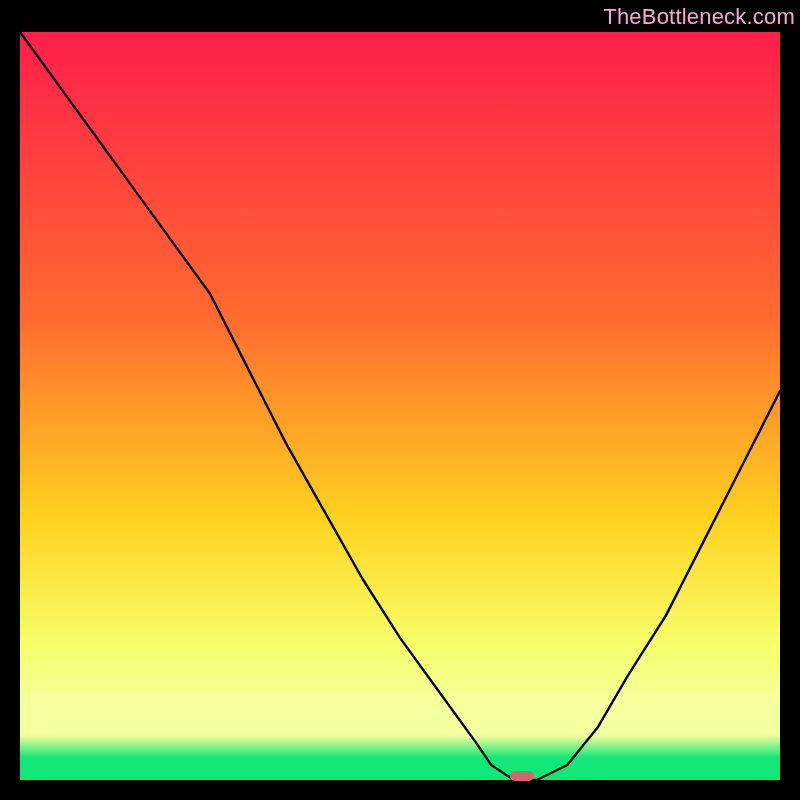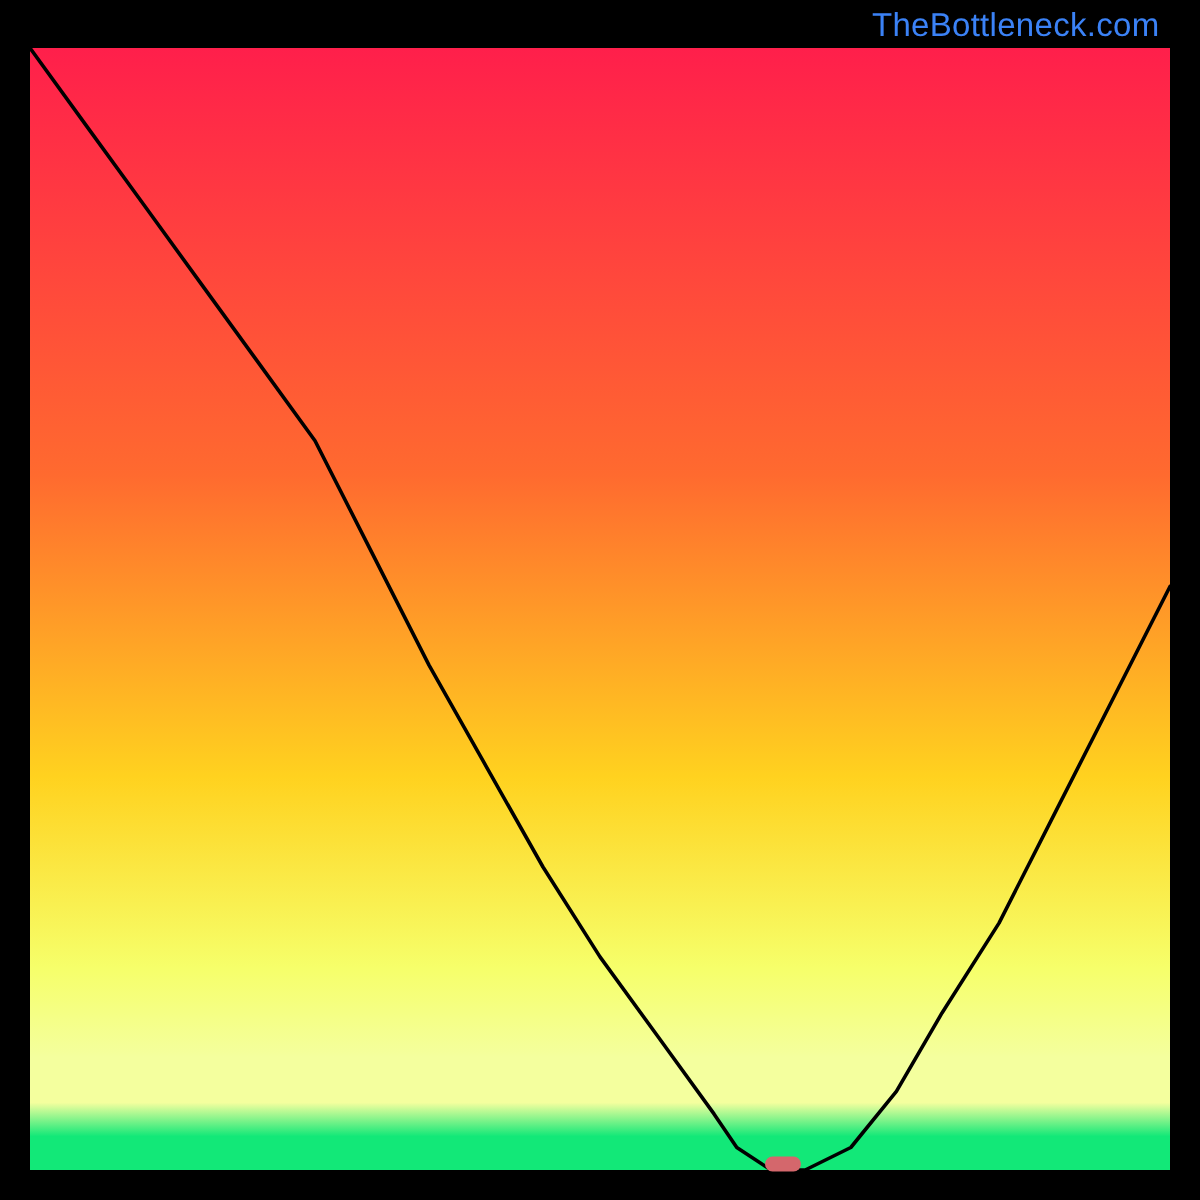--- a/index.html
+++ b/index.html
@@ -12,25 +12,25 @@
   }
   .plot-area {
     position: absolute;
     left: 20px; top: 32px;
     width: 760px; height: 748px;
     
   }
   .watermark {
     position: absolute;
     top: 4px;
-    right: 27px;
+    right: 5px;
     font-family: Arial, Helvetica, sans-serif;
     font-size: 22px;
     font-weight: 500;
-    color: #3b82f6;
+    color: #f9a8d4;
     letter-spacing: 0.2px;
   }
   svg.curve {
     position: absolute;
     left: 20px; top: 32px;
     width: 760px; height: 748px;
     overflow: visible;
   }
   .marker {
     position: absolute;

